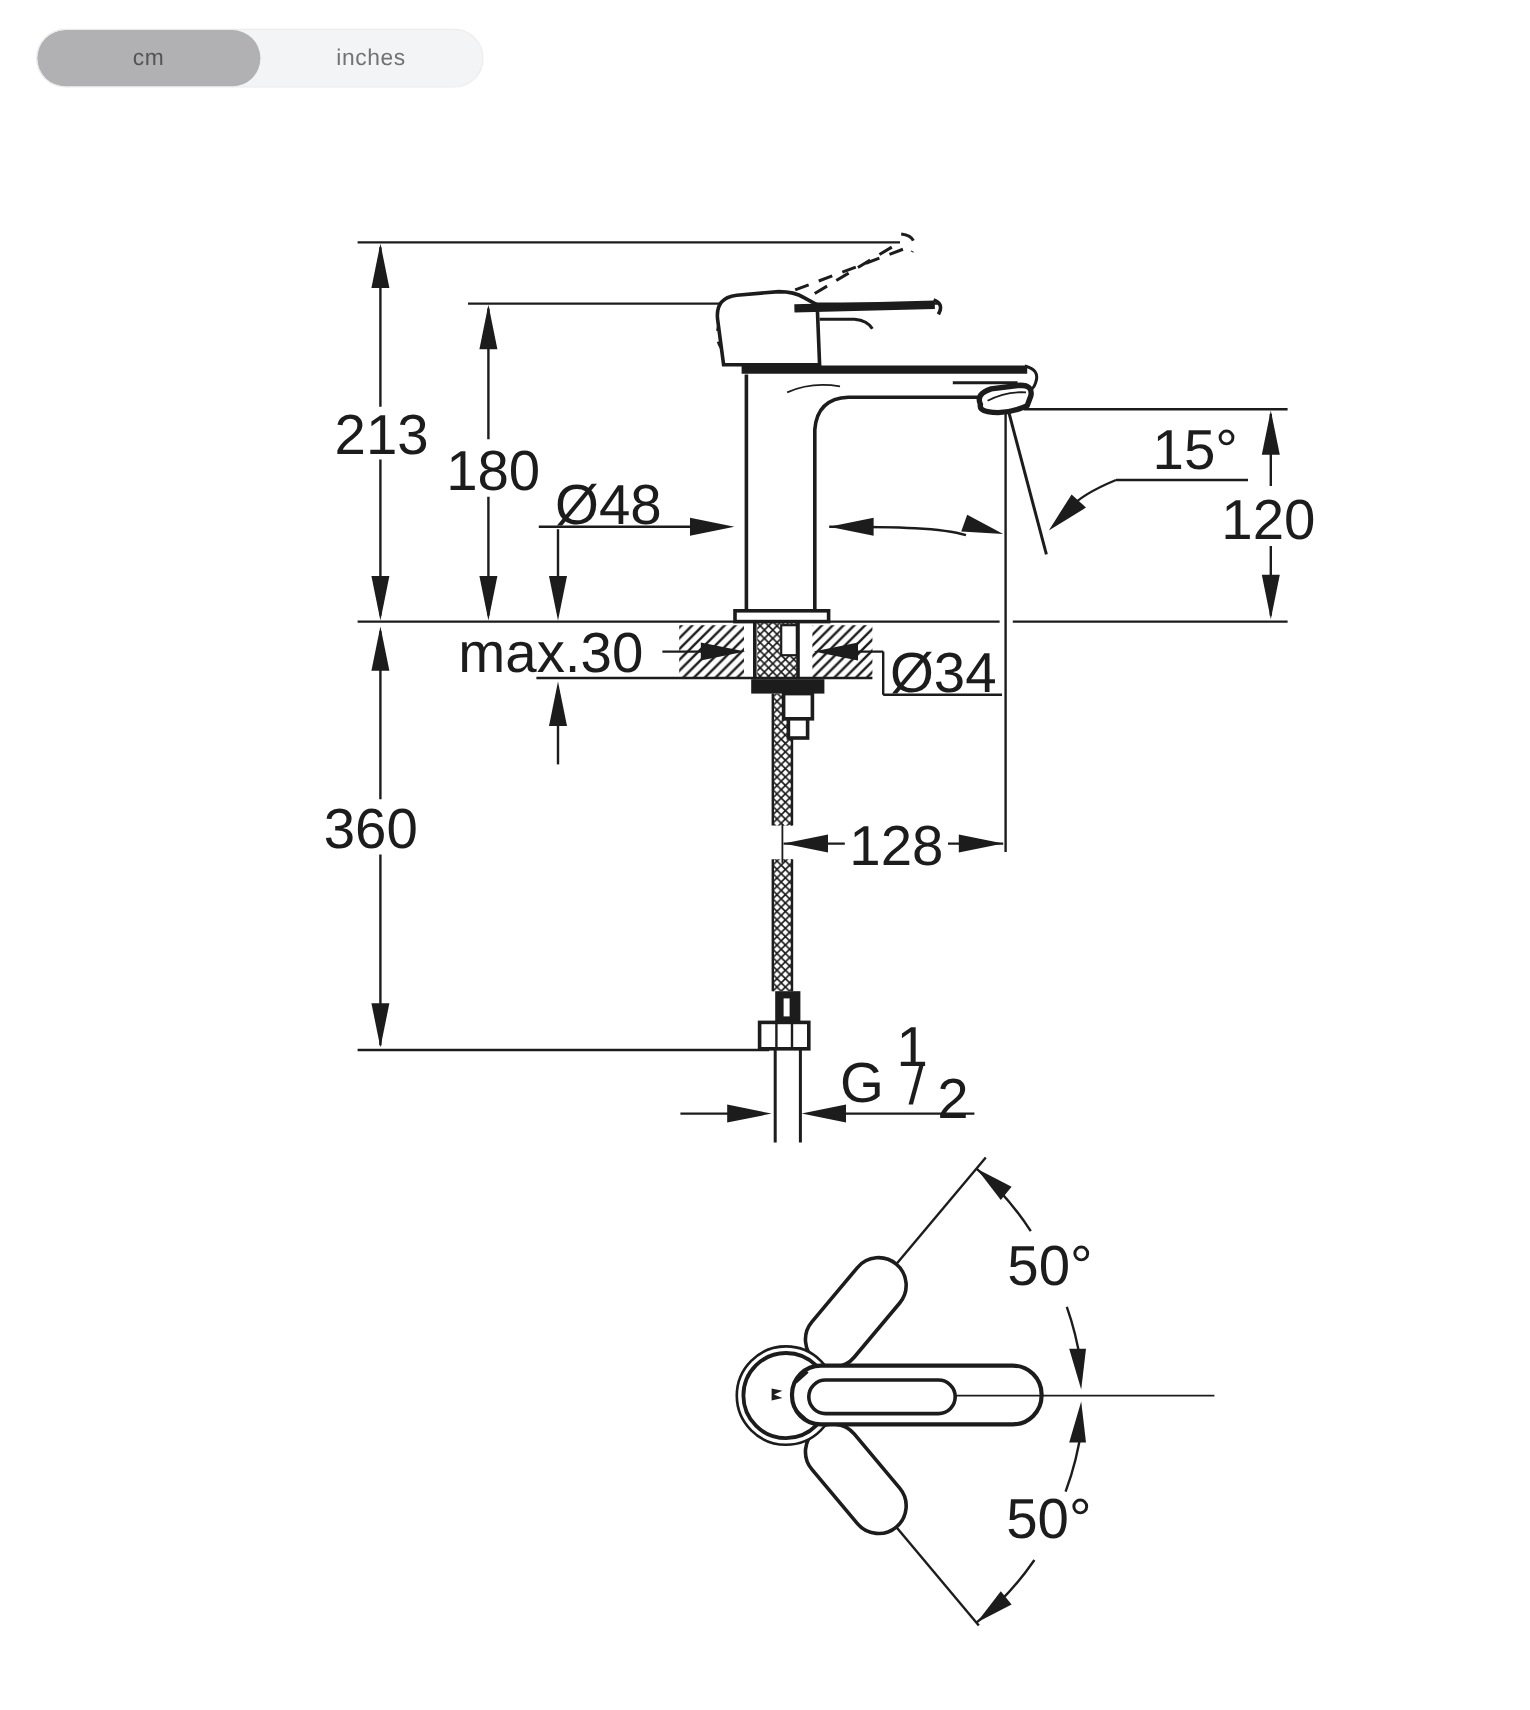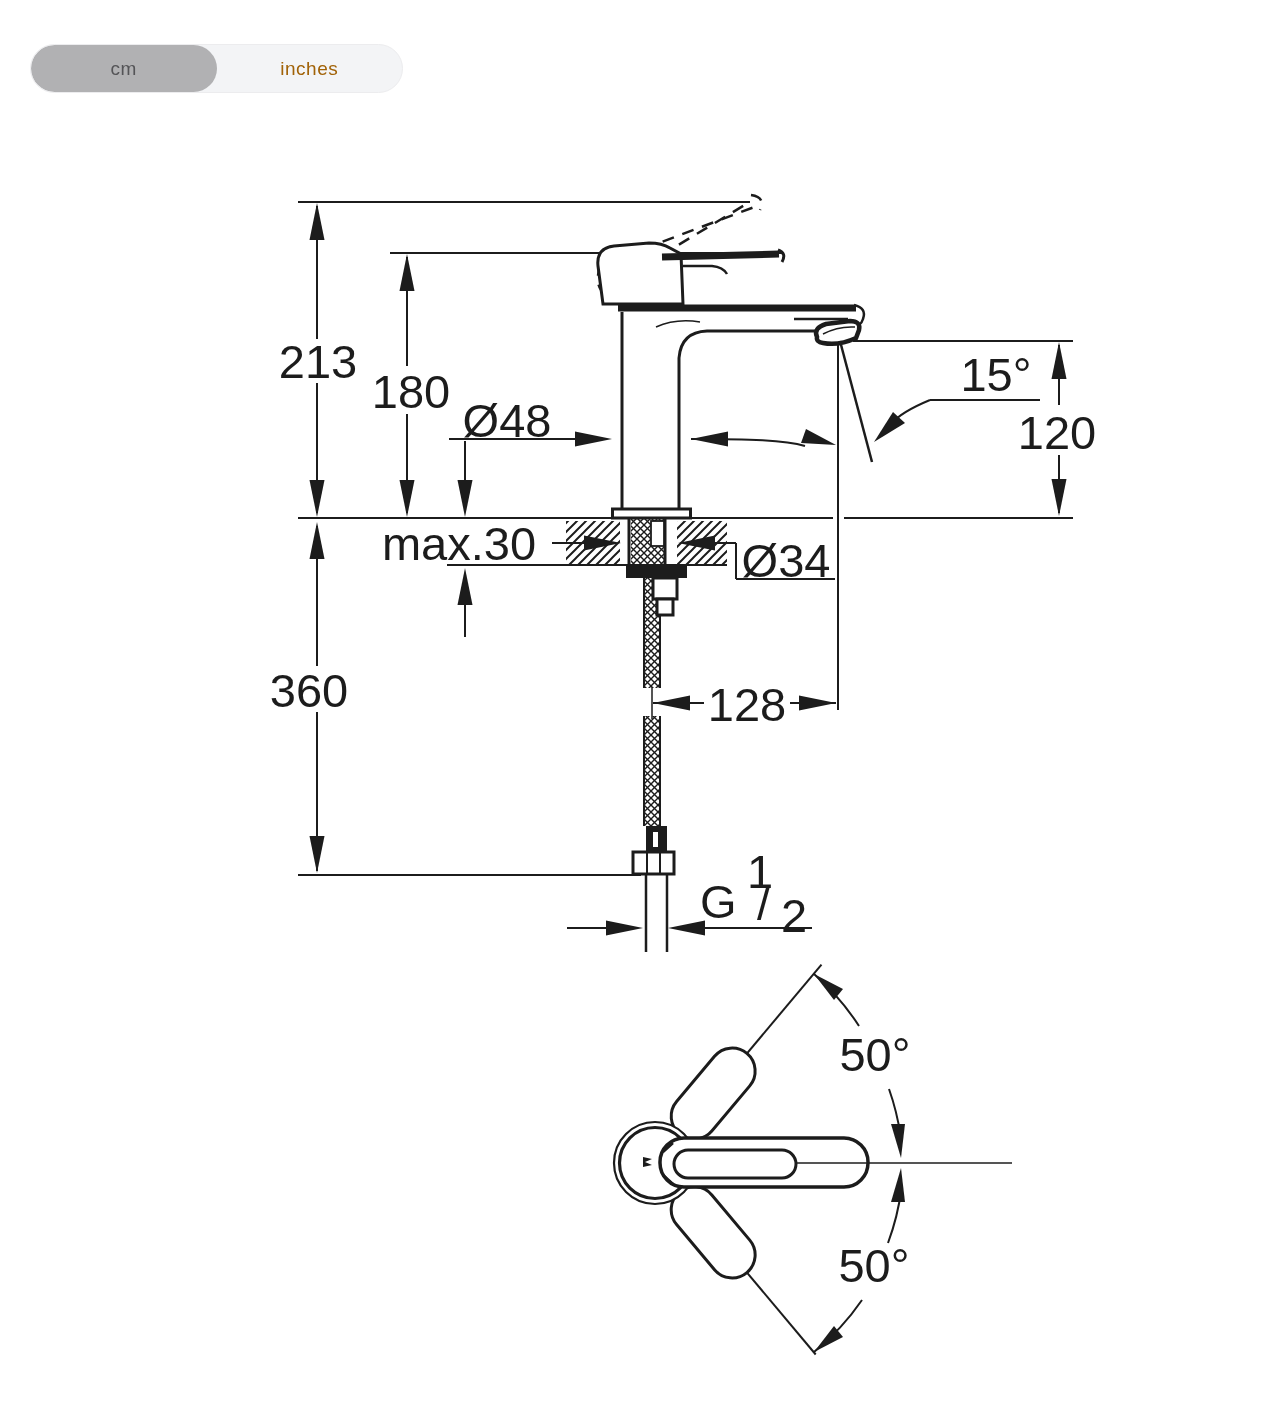--- a/index.html
+++ b/index.html
@@ -1,26 +1,26 @@
 <!DOCTYPE html>
 <html><head>
 <meta charset="utf-8">
 <style>
   html,body{margin:0;padding:0;background:#ffffff;}
   body{width:1275px;height:1425px;position:relative;overflow:hidden;
        font-family:"Liberation Sans",sans-serif;}
   .unit-toggle{
-    position:absolute;left:30px;top:44px;width:373px;height:49px;
+    position:absolute;left:30px;top:24px;width:373px;height:49px;
     background:#f3f4f6;border:1px solid #ececee;border-radius:26px;
     display:flex;align-items:stretch;box-sizing:border-box;overflow:hidden;
   }
   .unit-toggle .seg{
     flex:1;border:none;background:transparent;border-radius:26px;
     font-family:"Liberation Sans",sans-serif;font-size:19px;letter-spacing:.5px;
-    color:#a16207;cursor:pointer;padding:0;
+    color:#737373;cursor:pointer;padding:0;
   }
   .unit-toggle .seg.selected{background:#b1b1b3;color:#545457;}
   svg{position:absolute;left:0;top:0;}
   svg text{font-family:"Liberation Sans",sans-serif;fill:#1c1c1c;font-size:47px;}
   .dim{stroke:#1c1c1c;stroke-width:2;fill:none;}
   .thin{stroke:#1c1c1c;stroke-width:1.5;fill:none;}
   .obj{stroke:#1c1c1c;stroke-width:3;fill:none;}
   .objf{stroke:#1c1c1c;stroke-width:3;fill:#ffffff;}
   .thick{stroke:#1c1c1c;stroke-width:7;fill:none;}
   .med{stroke:#1c1c1c;stroke-width:2.5;fill:none;}

